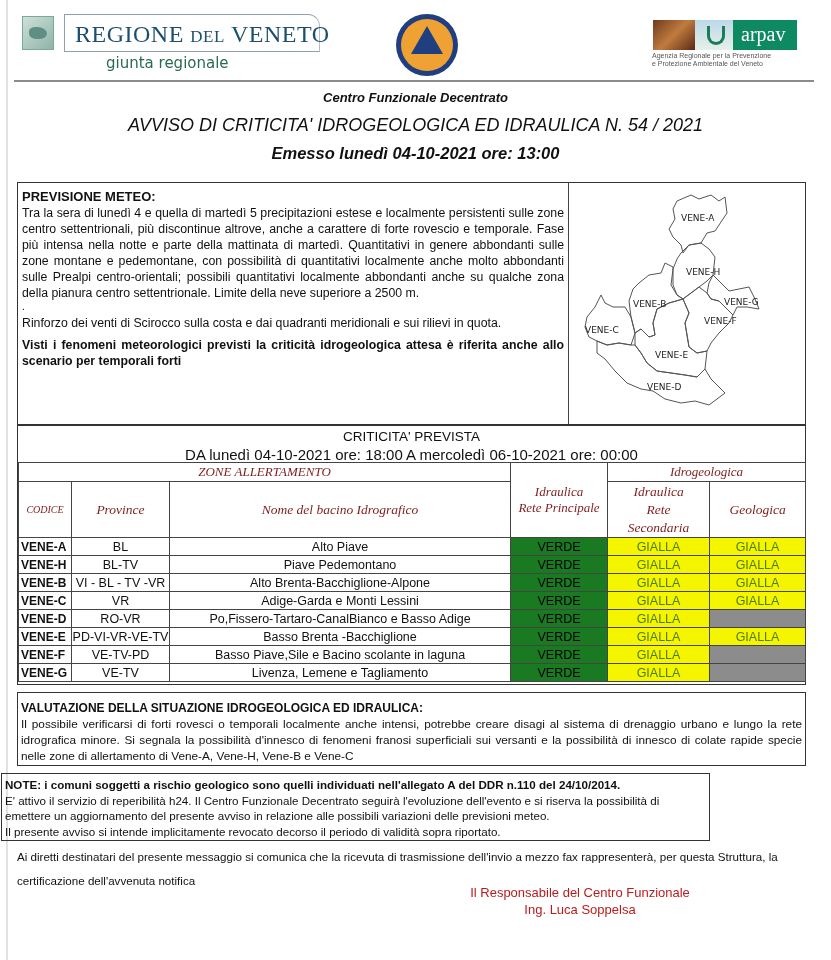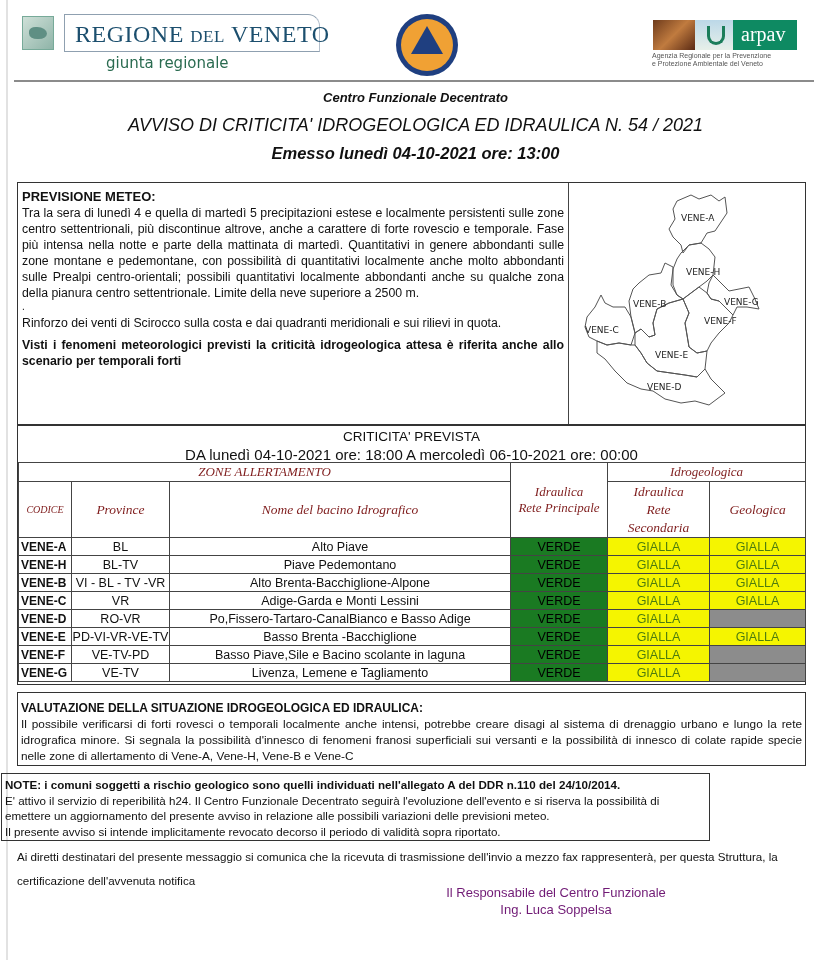--- a/index.html
+++ b/index.html
@@ -66,21 +66,21 @@
   
   .box-valut { position: absolute; left: 17px; top: 692px; width: 789px; height: 74px; border: 1.5px solid #333; padding: 7px 3px 0 3px; font-size: 11.8px; line-height: 16px; text-align: justify; }
   .box-valut .h { font-weight: bold; font-size: 12px; }
 
   
   .box-note { position: absolute; left: 1px; top: 773px; width: 709px; height: 68px; border: 1.5px solid #333; padding: 3px 3px 12px 3px; font-size: 11.6px; line-height: 15.5px; }
   .box-note .h { font-weight: bold; }
 
   .fax-note { position: absolute; left: 17px; top: 845px; width: 795px; font-size: 11.6px; line-height: 24px; }
 
-  .signature { position: absolute; left: 406px; top: 884px; width: 300px; text-align: center; font-size: 13px; line-height: 17px; color: #701a75; }
+  .signature { position: absolute; left: 430px; top: 884px; width: 300px; text-align: center; font-size: 13px; line-height: 17px; color: #b91c1c; }
 </style>
 </head>
 <body>
 
 <div class="page">
   <div class="left-edge"></div>
 
   <div class="header">
     <div class="rv-emblem"></div>
     <div class="rv-box">

